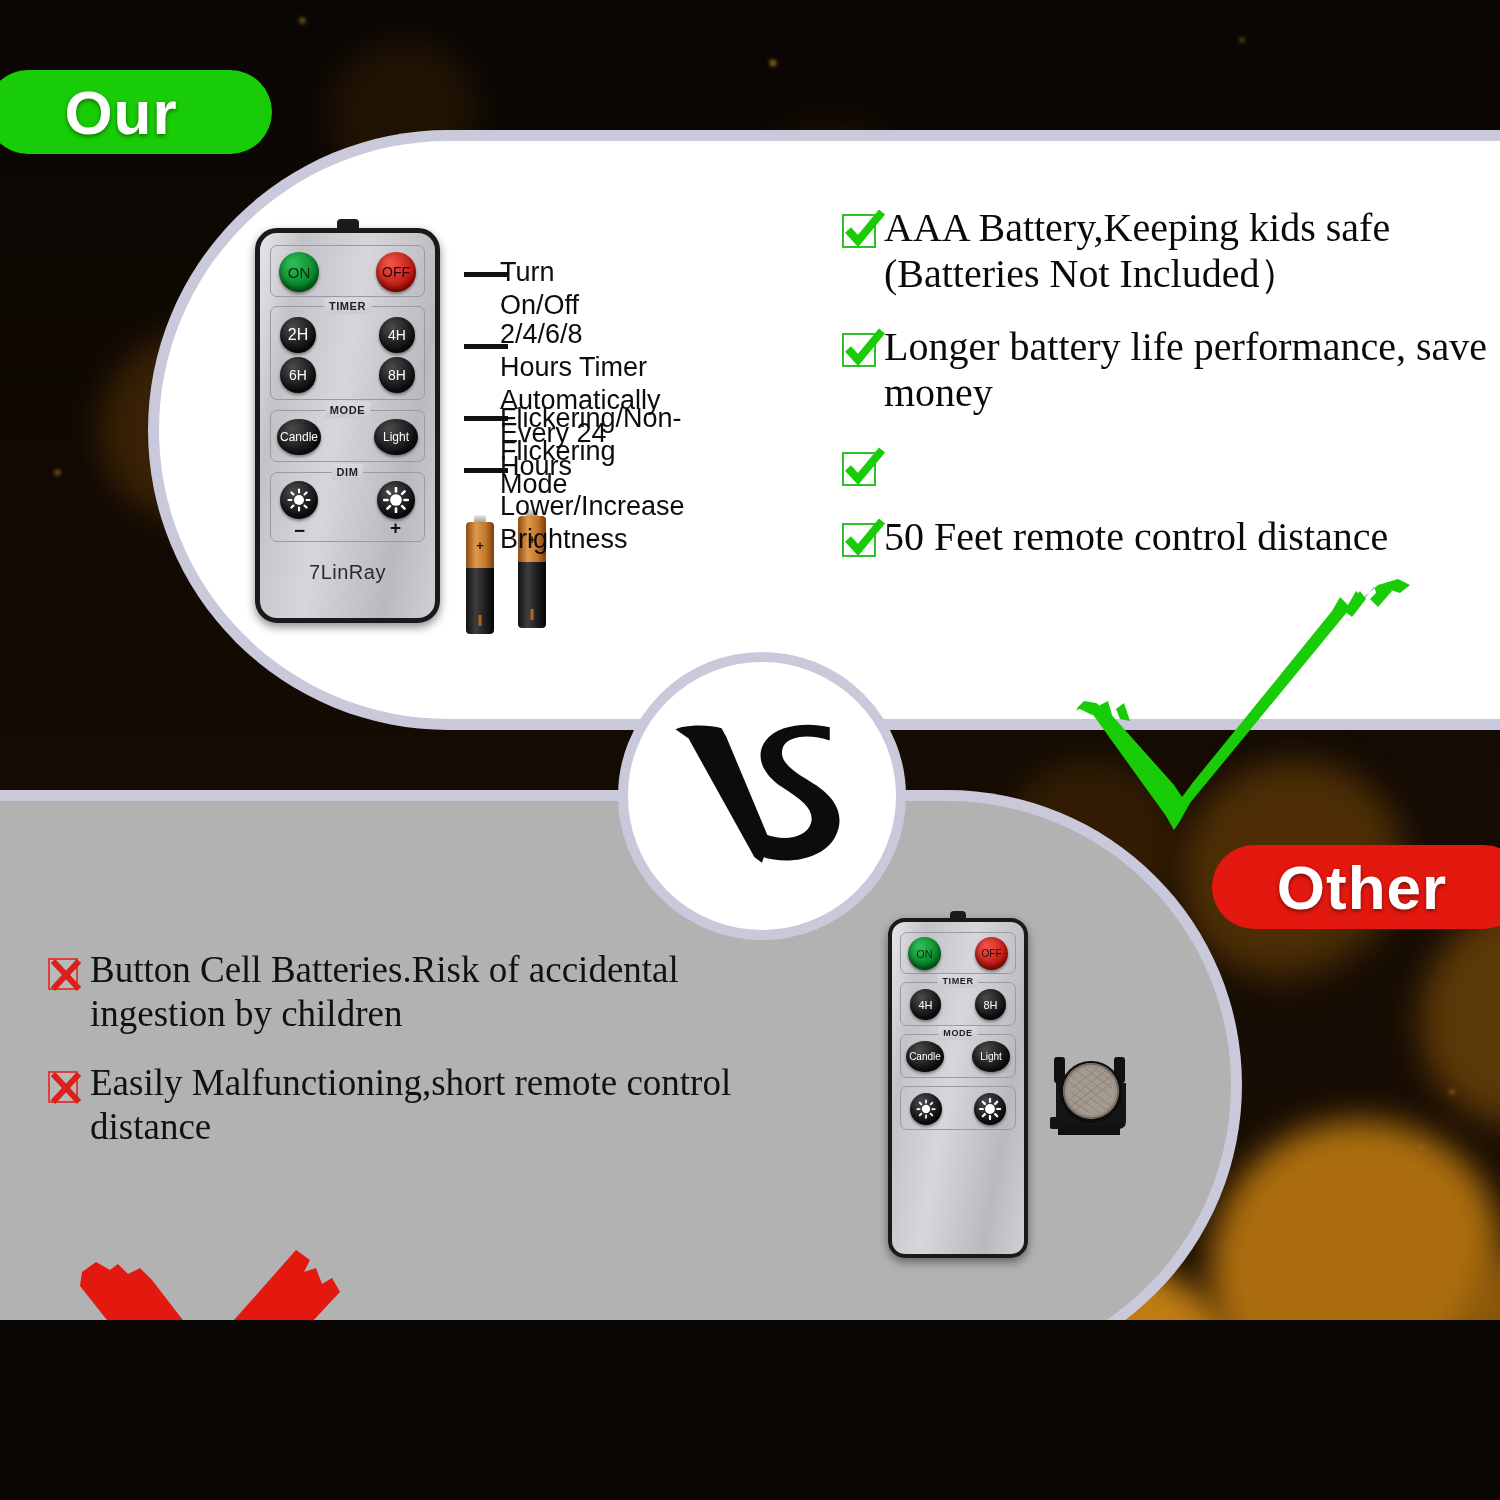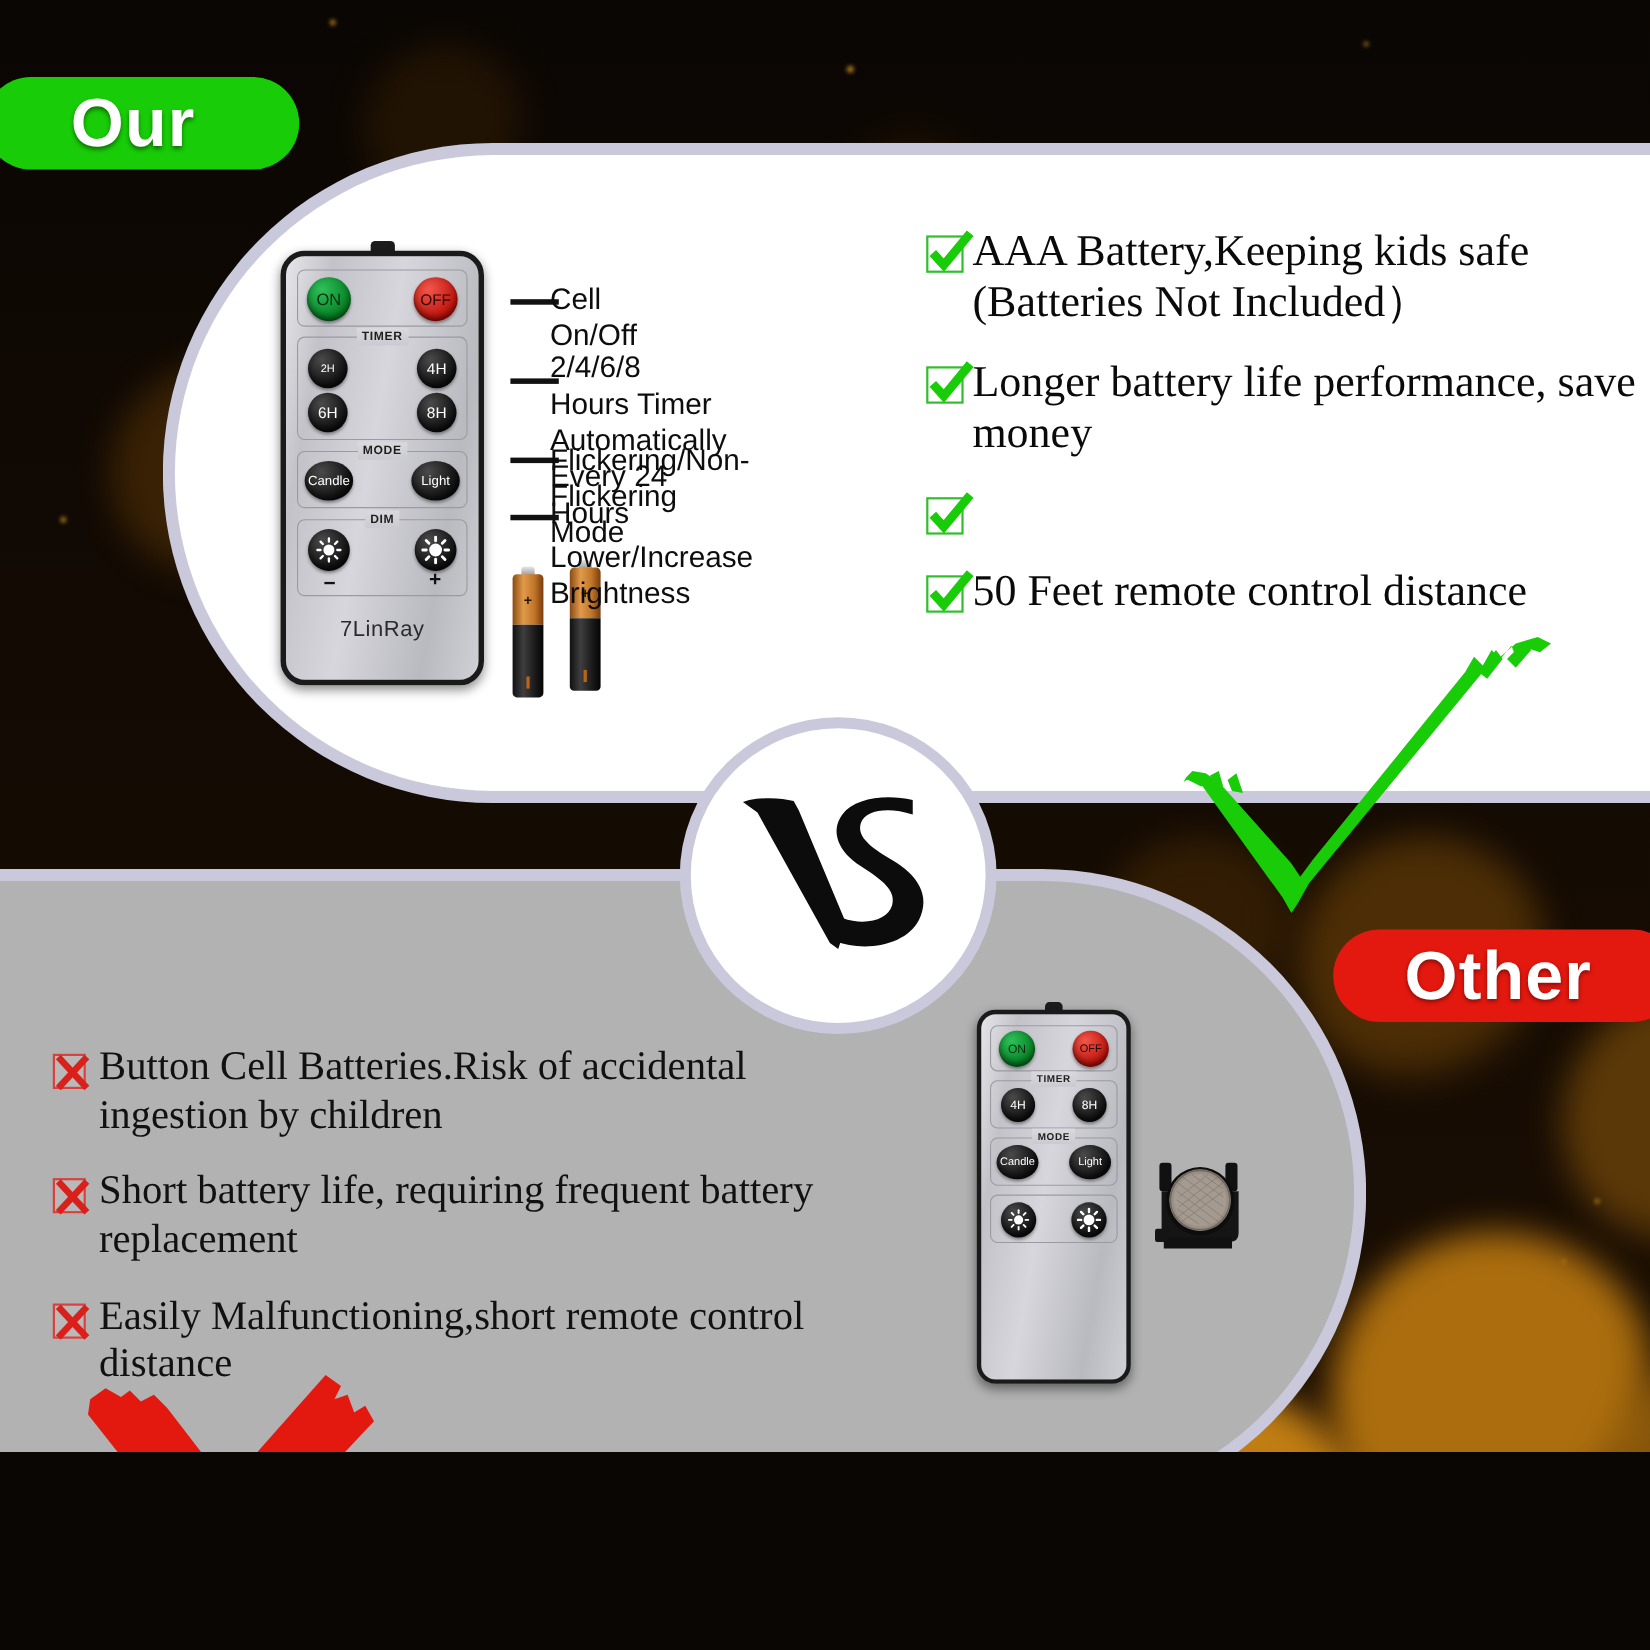--- a/index.html
+++ b/index.html
@@ -194,21 +194,21 @@
     <div class="rnub"></div>
     <div class="rbody">
 
       <div class="rgroup" style="left:10px;top:12px;width:155px;height:52px;">
         <div class="btn green" style="left:8px;top:6px;width:40px;height:40px;font-size:15px;">ON</div>
         <div class="btn red" style="right:8px;top:6px;width:40px;height:40px;font-size:14px;">OFF</div>
       </div>
 
       <div class="rgroup" style="left:10px;top:73px;width:155px;height:94px;">
         <div class="glabel">TIMER</div>
-        <div class="btn black" style="left:9px;top:10px;width:36px;height:36px;font-size:10px;">2H</div>
+        <div class="btn black" style="left:9px;top:10px;width:36px;height:36px;font-size:16px;">2H</div>
         <div class="btn black" style="right:9px;top:10px;width:36px;height:36px;font-size:14px;">4H</div>
         <div class="btn black" style="left:9px;top:50px;width:36px;height:36px;font-size:14px;">6H</div>
         <div class="btn black" style="right:9px;top:50px;width:36px;height:36px;font-size:14px;">8H</div>
       </div>
 
       <div class="rgroup" style="left:10px;top:177px;width:155px;height:52px;">
         <div class="glabel">MODE</div>
         <div class="btn black" style="left:6px;top:8px;width:44px;height:36px;border-radius:50%;font-size:12px;">Candle</div>
         <div class="btn black" style="right:6px;top:8px;width:44px;height:36px;border-radius:50%;font-size:12px;">Light</div>
       </div>
@@ -267,21 +267,21 @@
     <div class="bat-top">
       <div class="bat-plus">+</div>
     </div>
     <div class="bat-bot">
       <div class="bat-neg"></div>
     </div>
   </div>
 
   <div class="callout">
     <div class="cline" style="left:464px;top:272px;width:44px;"></div>
-    <div class="ctext" style="left:500px;top:256px;">Cell On/Off</div>
+    <div class="ctext" style="left:500px;top:256px;">Turn On/Off</div>
   </div>
   <div class="callout">
     <div class="cline" style="left:464px;top:344px;width:44px;"></div>
     <div class="ctext" style="left:500px;top:318px;">2/4/6/8 Hours Timer
 Automatically Every 24 Hours</div>
   </div>
   <div class="callout">
     <div class="cline" style="left:464px;top:416px;width:44px;"></div>
     <div class="ctext" style="left:500px;top:402px;">Flickering/Non-Flickering Mode</div>
   </div>
@@ -337,31 +337,20 @@
     <div class="con">
       <span class="x-box">
         <svg viewBox="0 0 40 42">
             <g stroke="#d9201a" stroke-width="6" stroke-linecap="butt">
           <line x1="7" y1="7" x2="33" y2="35"></line>
               <line x1="33" y1="7" x2="7" y2="35"></line>
             </g>
           </svg>
       </span>
       <span class="con-text">Button Cell Batteries.Risk of accidental ingestion by children</span>
-    </div>
-    <div class="con">
-      <span class="x-box">
-        <svg viewBox="0 0 40 42">
-            <g stroke="#d9201a" stroke-width="6" stroke-linecap="butt">
-          <line x1="7" y1="7" x2="33" y2="35"></line>
-              <line x1="33" y1="7" x2="7" y2="35"></line>
-            </g>
-          </svg>
-      </span>
-      <span class="con-text">Short battery life, requiring frequent battery replacement</span>
     </div>
     <div class="con">
       <span class="x-box">
         <svg viewBox="0 0 40 42">
             <g stroke="#d9201a" stroke-width="6" stroke-linecap="butt">
           <line x1="7" y1="7" x2="33" y2="35"></line>
               <line x1="33" y1="7" x2="7" y2="35"></line>
             </g>
           </svg>
       </span>

